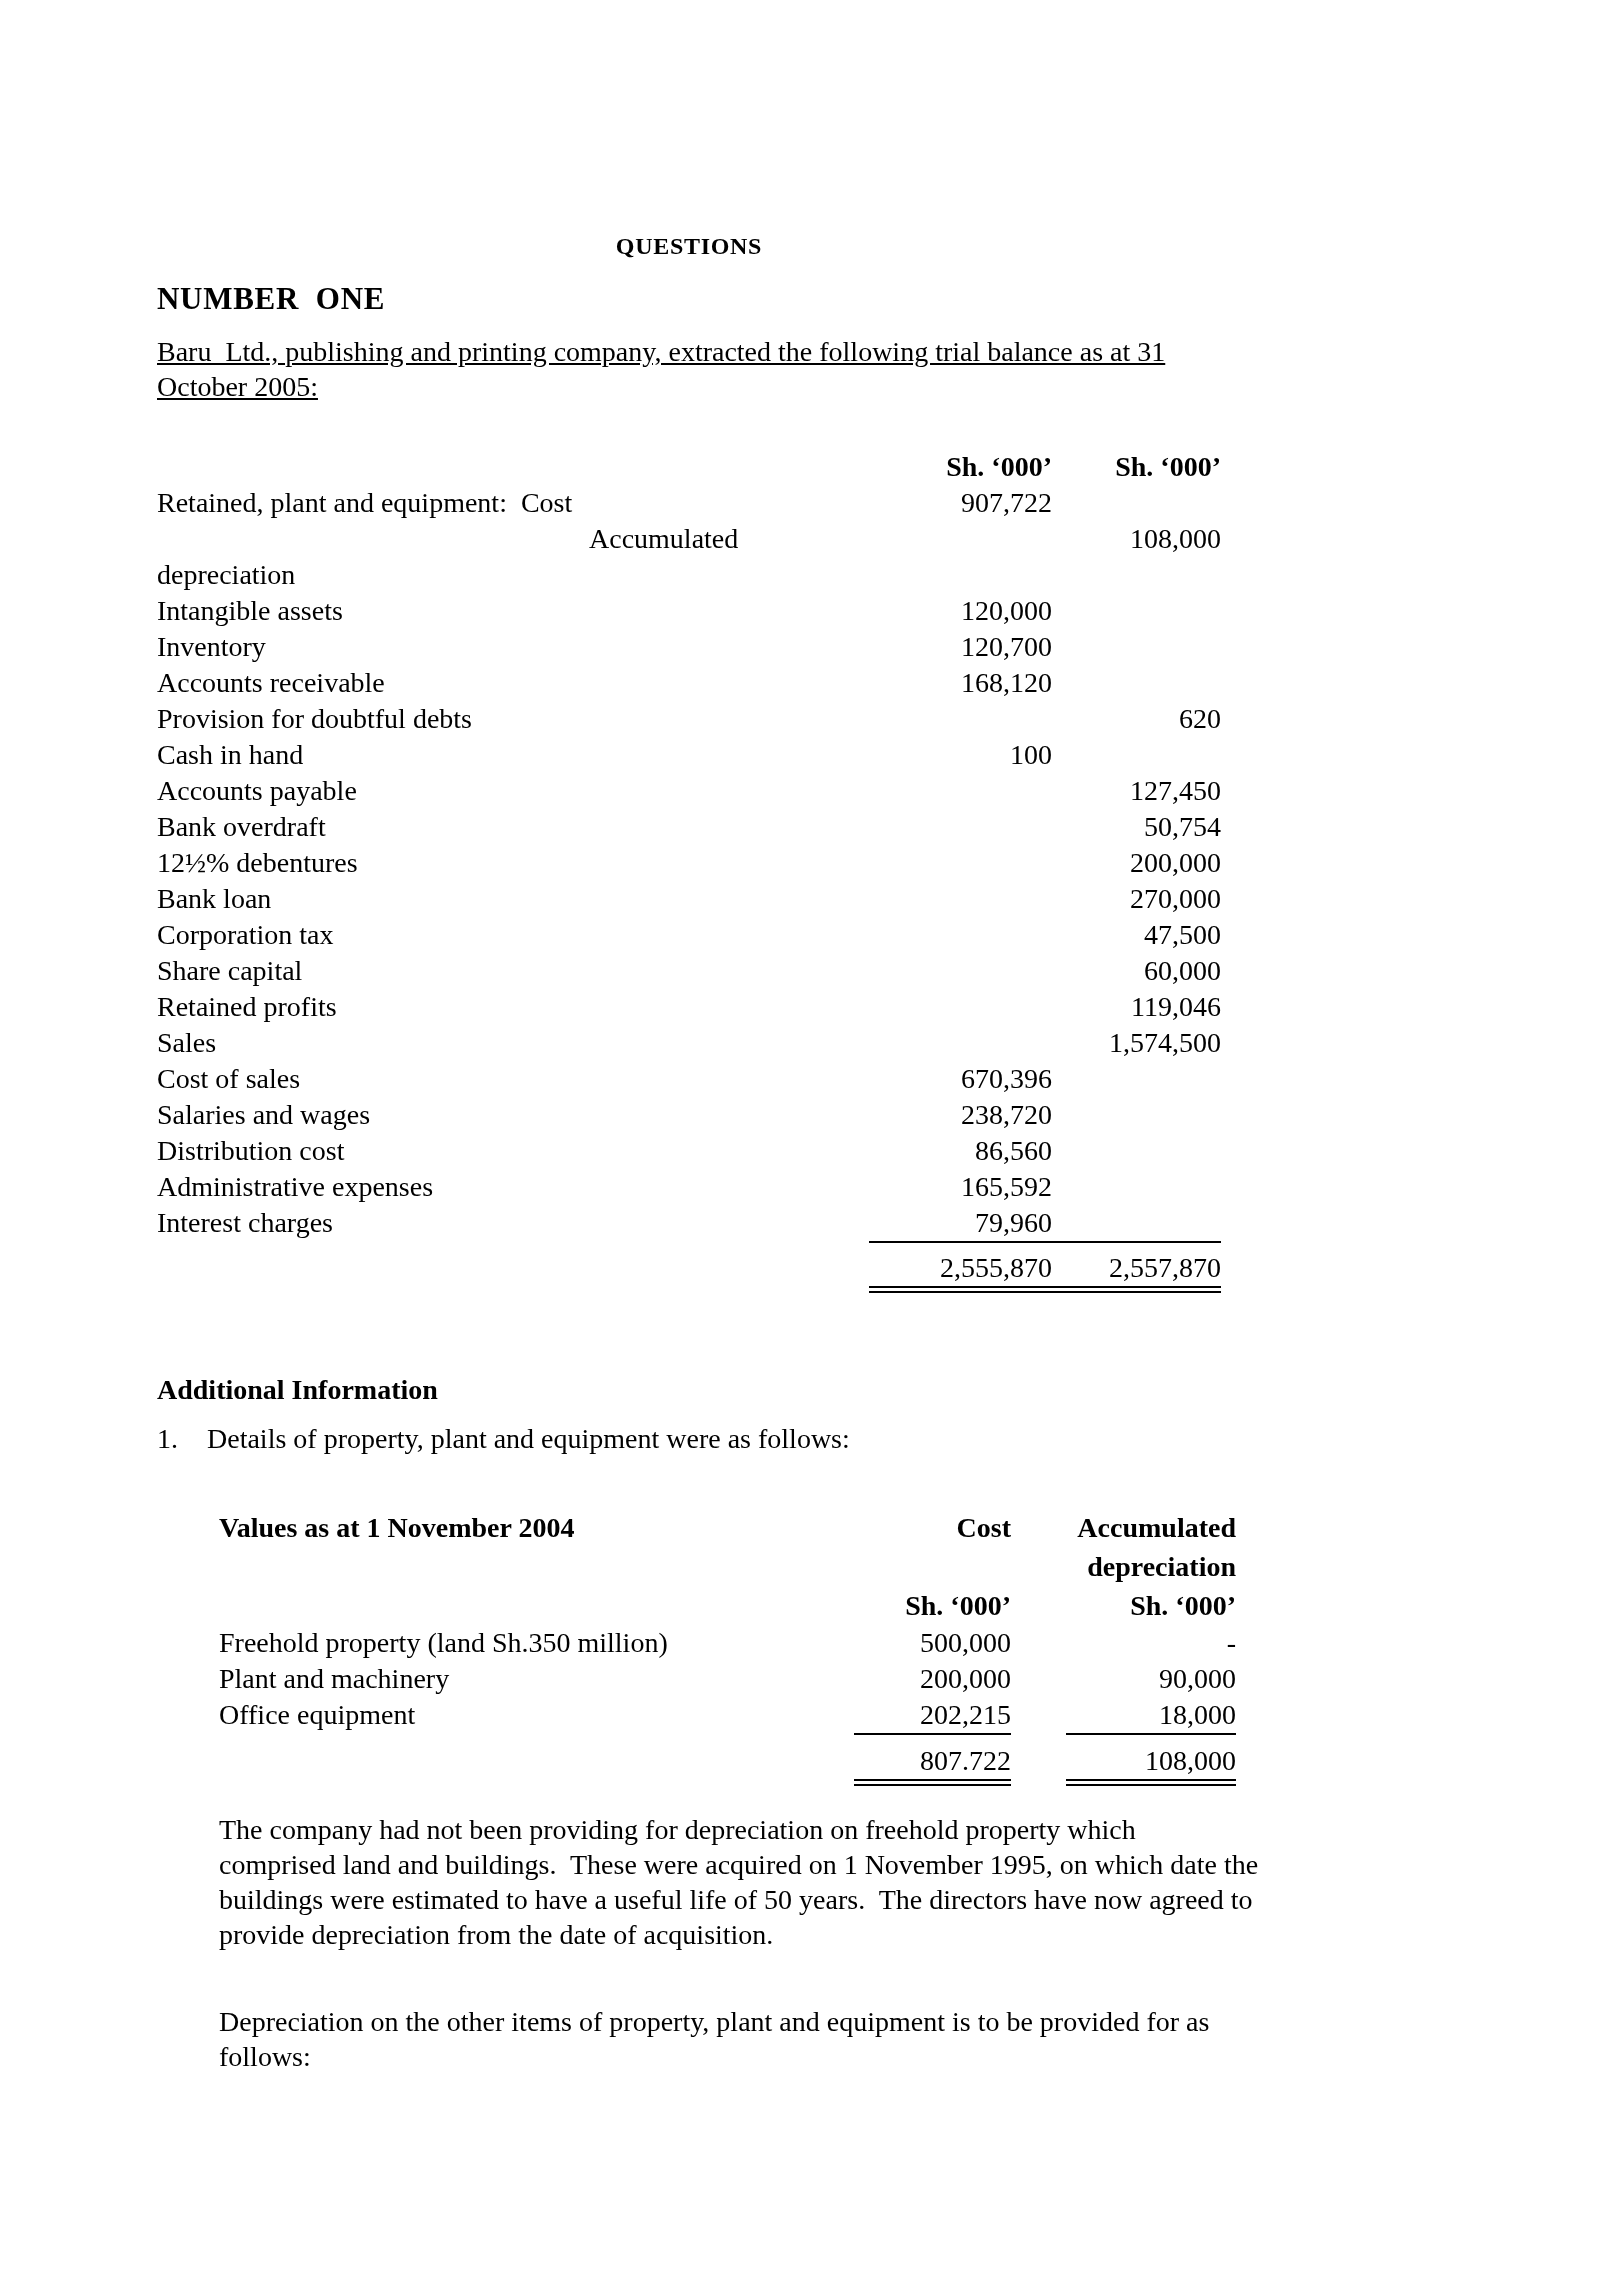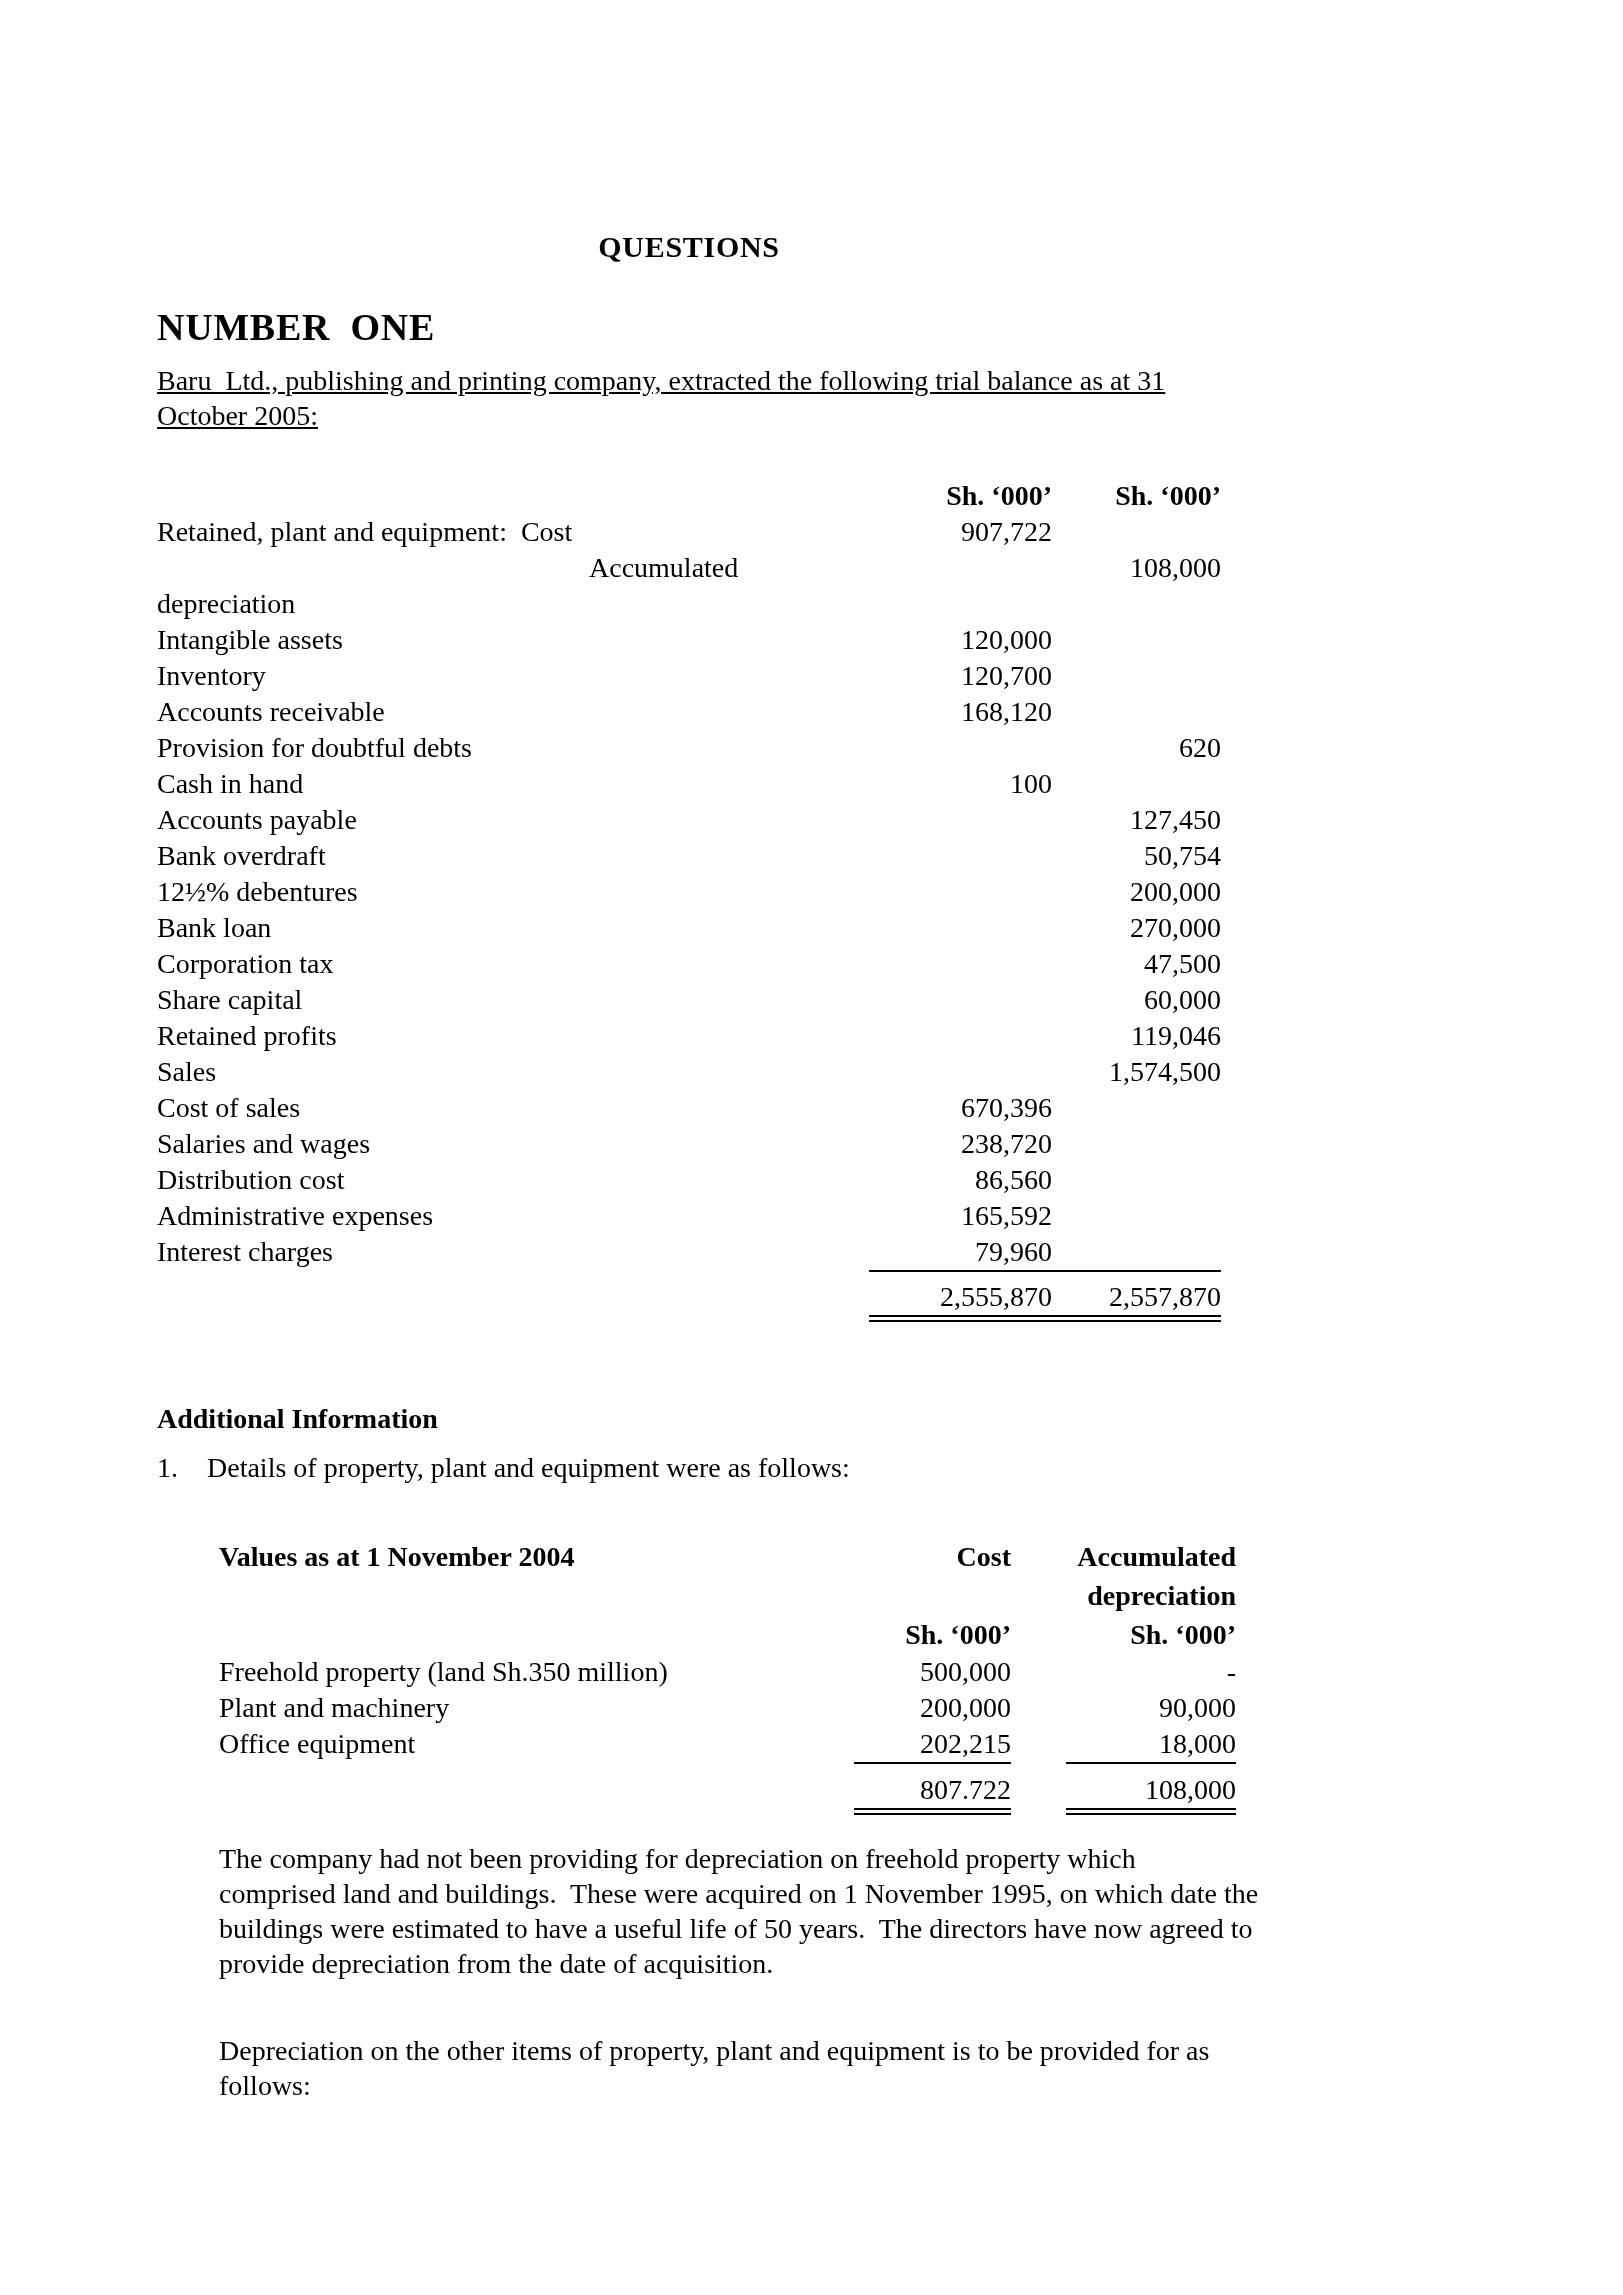--- a/index.html
+++ b/index.html
@@ -13,28 +13,28 @@
   }
   .page { position:relative; width:1623px; height:2295px; overflow:hidden; background:#fff; }
   .content { position:absolute; left:157px; top:0; width:1309px; }
 
   .pre { white-space:pre-wrap; }
 
   .doc-title {
     margin-top:227px;
     width:1064px;
     text-align:center;
-    font-size:30px; font-weight:bold;
+    font-size:24px; font-weight:bold;
     line-height:39px;
     letter-spacing:0.7px;
     font-family:Liberation Serif, serif;
   }
   .section-heading {
-    margin-top:42px;
-    font-size:38px; font-weight:bold;
+    margin-top:13px;
+    font-size:31px; font-weight:bold;
     line-height:39px;
     letter-spacing:0.7px;
   }
   .intro {
     margin-top:16.4px;
     line-height:35px;
     width:1309px;
     text-decoration:underline;
   }
 

